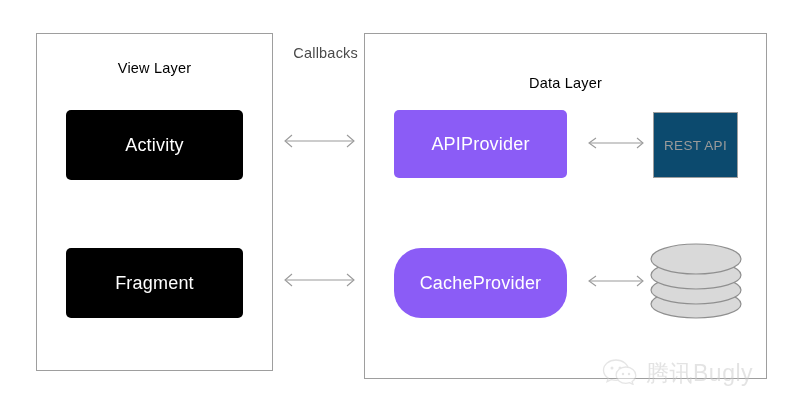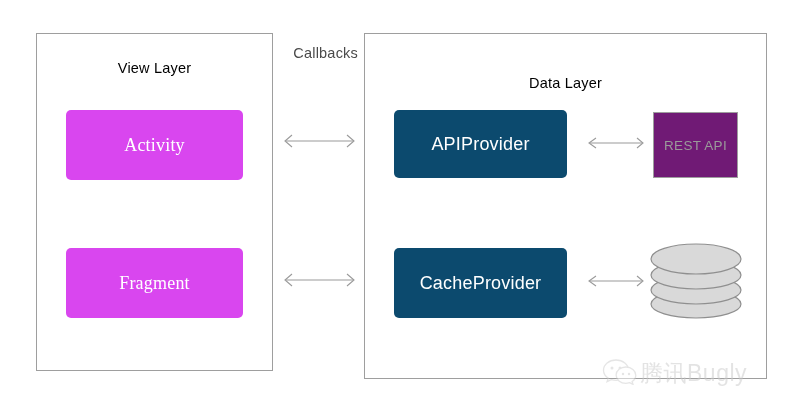--- a/index.html
+++ b/index.html
@@ -61,37 +61,37 @@
     box-sizing: border-box;
     display: flex;
     align-items: center;
     justify-content: center;
     border-radius: 5px;
     color: #ffffff;
     font-size: 18px;
     letter-spacing: .2px;
     white-space: nowrap;
   }
-  .node.red  { background: #d946ef; font-family: Liberation Serif, serif; }
-  .node.blue { background: #0c4a6e; }
+  .node.red  { background: #000000; }
+  .node.blue { background: #8b5cf6; }
 
   #node-activity      { left: 66px;  top: 110px; width: 177px; height: 70px; }
   #node-fragment      { left: 66px;  top: 248px; width: 177px; height: 70px; }
   #node-apiprovider   { left: 394px; top: 110px; width: 173px; height: 68px; }
-  #node-cacheprovider { left: 394px; top: 248px; width: 173px; height: 70px; }
+  #node-cacheprovider { left: 394px; top: 248px; width: 173px; height: 70px; border-radius: 27px; }
 
   
   #node-restapi {
     position: absolute;
     left: 653px;
     top: 112px;
     width: 85px;
     height: 66px;
     box-sizing: border-box;
-    background: #701a75;
+    background: #0c4a6e;
     border: 1px solid #9e9e9e;
     display: flex;
     align-items: center;
     justify-content: center;
     color: #9a9a9a;
     font-size: 13.5px;
     letter-spacing: .3px;
     white-space: nowrap;
   }
 
@@ -116,20 +116,21 @@
 
   
   #watermark {
     position: absolute;
     left: 600px;
     top: 352px;
     width: 196px;
     height: 42px;
     display: flex;
     align-items: center;
+    gap: 6px;
     opacity: .5;
     pointer-events: none;
   }
   #watermark-logo { flex: 0 0 auto; }
   #watermark-text {
     font-size: 23px;
     color: #c9c9c9;
     letter-spacing: .5px;
     white-space: nowrap;
     line-height: 1;

